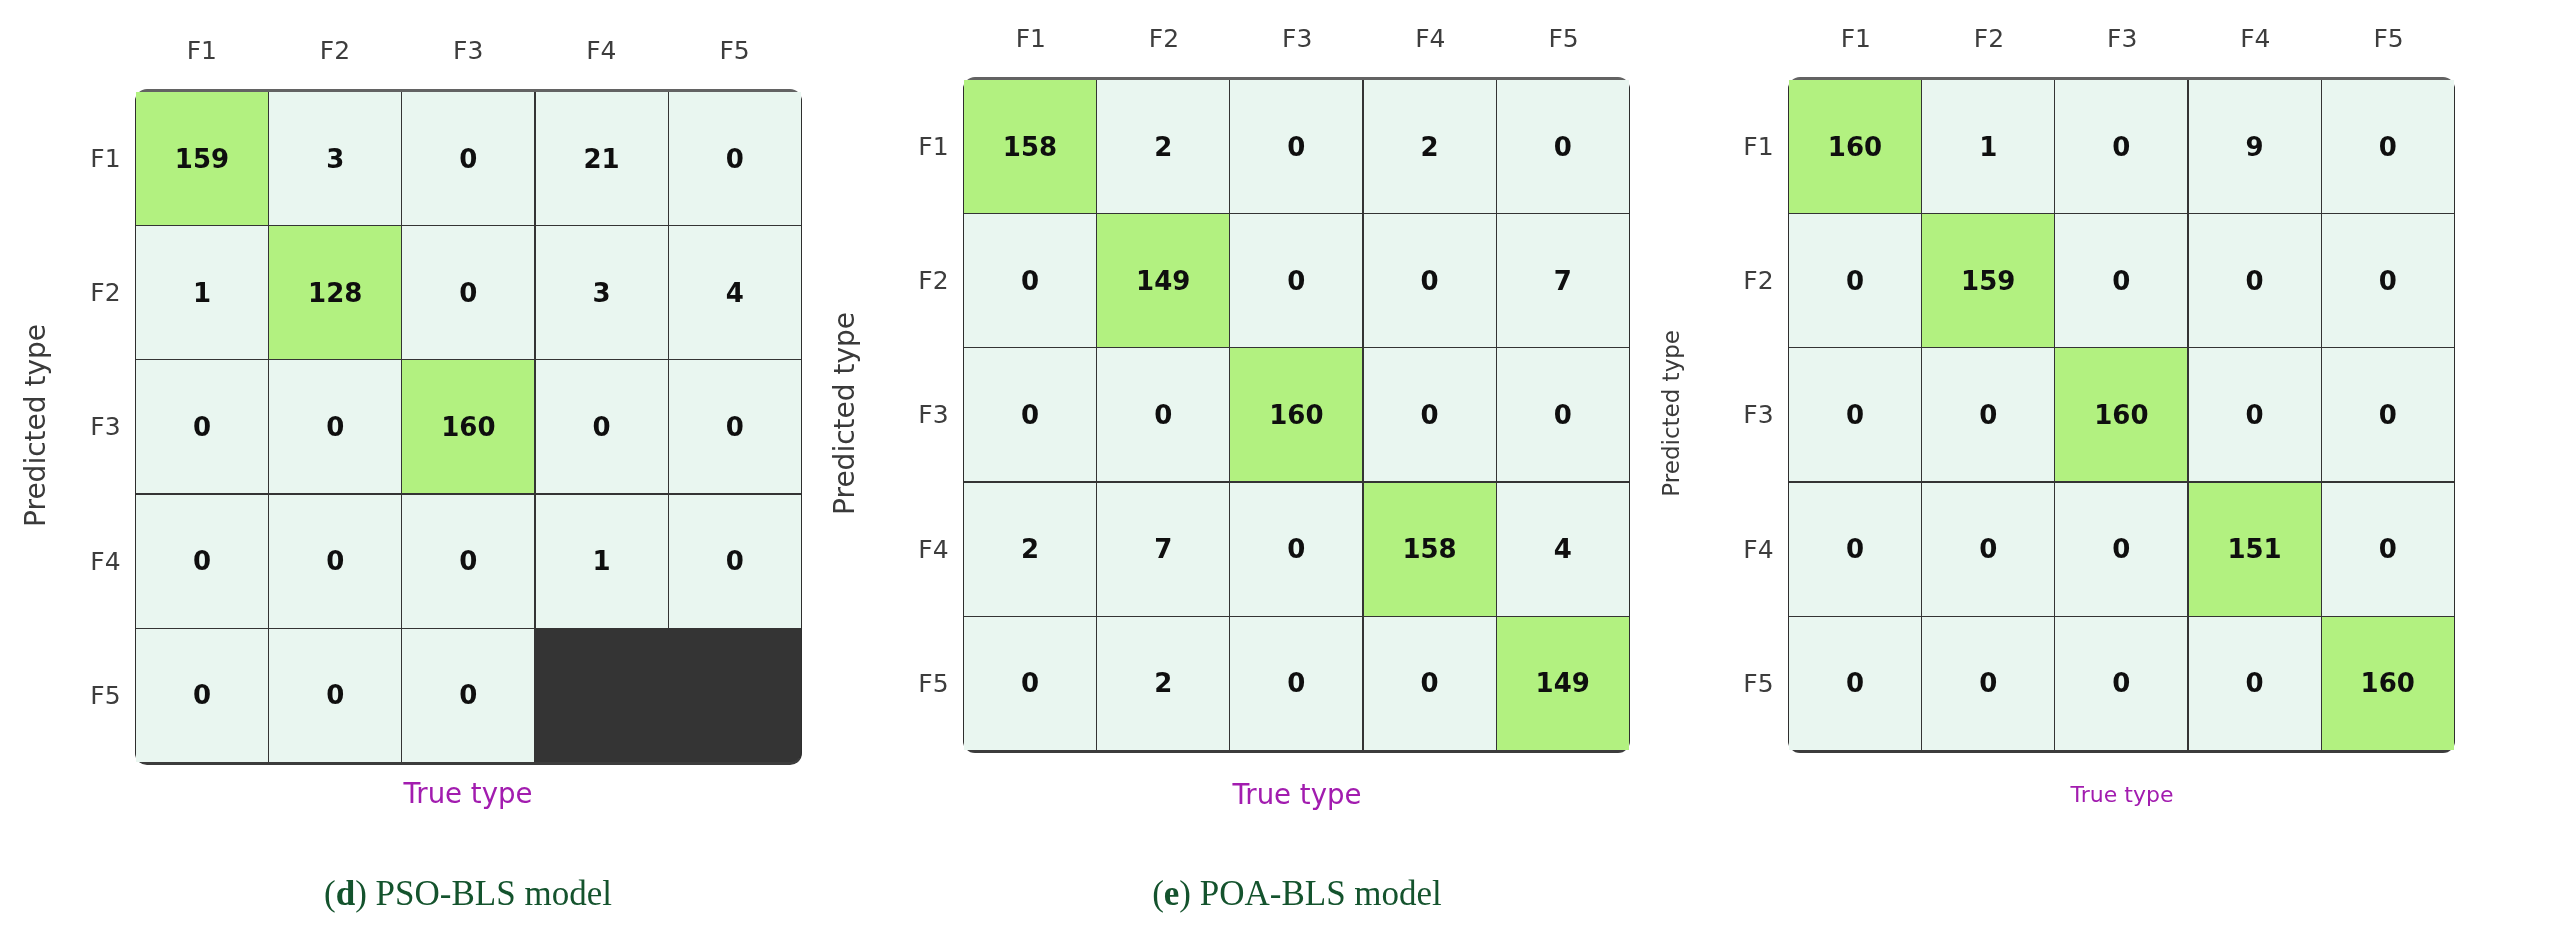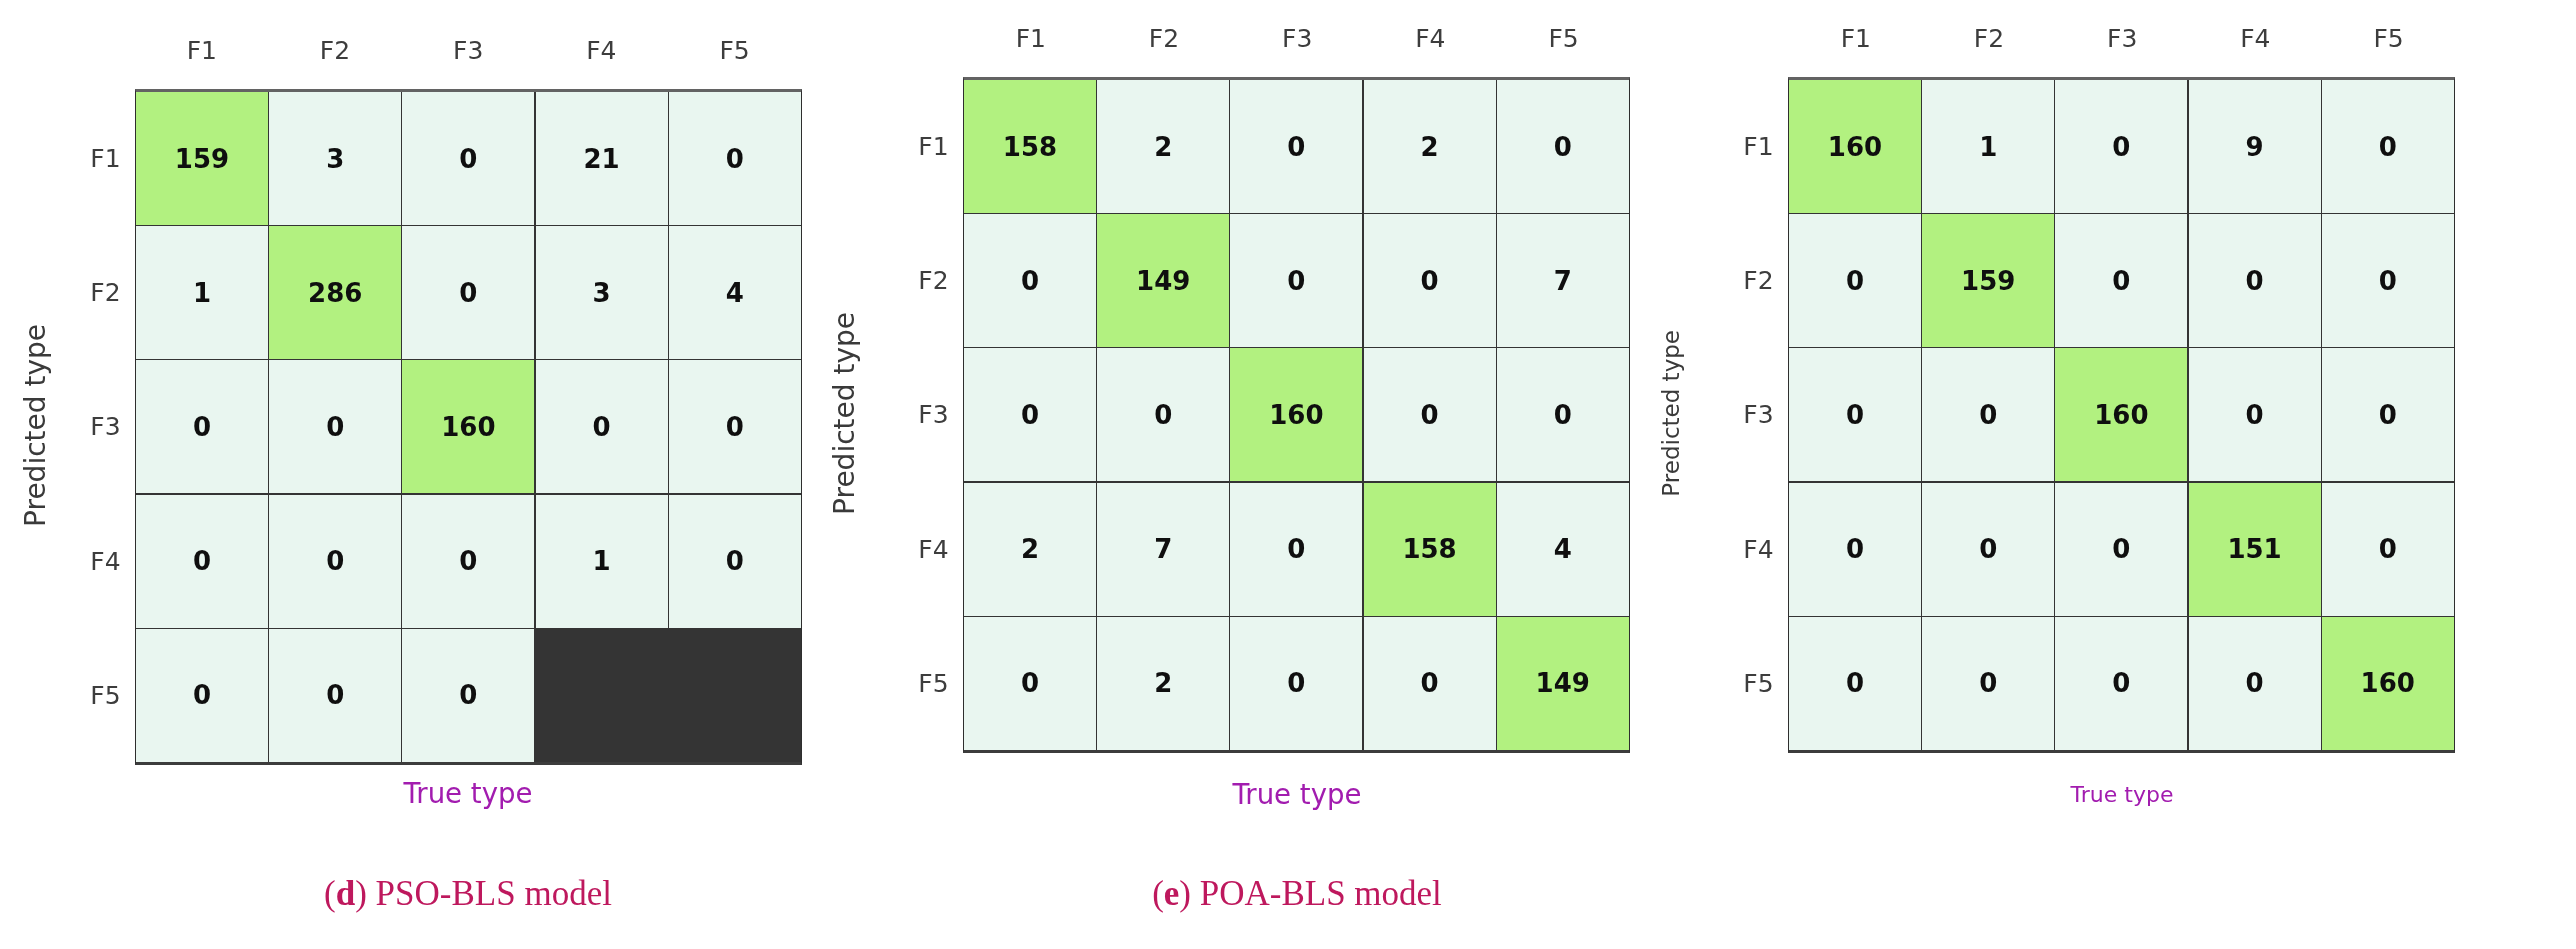--- a/index.html
+++ b/index.html
@@ -20,33 +20,33 @@
   .ylab-wrap { width:var(--ylw); height:673px; display:flex; align-items:center; justify-content:center; }
   .ylab { writing-mode:vertical-rl; transform:rotate(180deg); font-size:var(--ylfs); color:#3a3a3a; white-space:nowrap; }
   .rlabs { width:var(--rlw); display:flex; flex-direction:column; gap:1.2px; padding-top:3px; box-sizing:border-box; }
   .rhead { height:var(--ch); display:flex; align-items:center; justify-content:flex-end;
            padding-right:14.4px; font-size:25px; color:#3d3d3d; }
 
   .grid { display:grid; grid-template-columns:repeat(5, var(--cw)); grid-auto-rows:var(--ch);
           gap:1.2px; background:#343434;
           border-left:1.8px solid #2e2e2e; border-right:1.8px solid #2e2e2e;
           border-top:3px solid #636363; border-bottom:3px solid #3c3c3c;
-          width:calc(5 * var(--cw) + 4.8px); height:calc(5 * var(--ch) + 4.8px); }
+          width:calc(5 * var(--cw) + 4.8px); height:calc(5 * var(--ch) + 4.8px);border-radius:12px; }
   .cell { display:flex; align-items:center; justify-content:center;
           background:#e9f6f0; font-size:26px; font-weight:bold; color:#0f0f0f; }
   .cell.diag { background:#b2f180; }
 
   .xlab { margin-left:var(--off); width:var(--gw); text-align:center;
           font-size:var(--xlfs); color:#a21caf; }
   .p1 .xlab { padding-top:12px; }
   .p2 .xlab { padding-top:25px; }
   .p3 .xlab { padding-top:29px; }
 
   .caption { position:absolute; top:874px; left:var(--off); width:var(--gw); text-align:center;
-             font-family:"Liberation Serif","DejaVu Serif",serif; font-size:35px; color:#be185d; }
+             font-family:"Liberation Serif","DejaVu Serif",serif; font-size:35px; color:#14532d; }
   .caption .cl { font-weight:bold; }
 </style>
 </head>
 <body>
 
 <div class="figure">
 
   <section class="panel p1">
     <div class="top">
       <span class="chead">F1</span>
@@ -66,21 +66,21 @@
         <span class="rhead">F4</span>
         <span class="rhead">F5</span>
       </div>
       <div class="grid">
         <div class="cell diag">159</div>
         <div class="cell">3</div>
         <div class="cell">0</div>
         <div class="cell">21</div>
         <div class="cell">0</div>
         <div class="cell">1</div>
-        <div class="cell diag">286</div>
+        <div class="cell diag">128</div>
         <div class="cell">0</div>
         <div class="cell">3</div>
         <div class="cell">4</div>
         <div class="cell">0</div>
         <div class="cell">0</div>
         <div class="cell diag">160</div>
         <div class="cell">0</div>
         <div class="cell">0</div>
         <div class="cell">0</div>
         <div class="cell">0</div>

